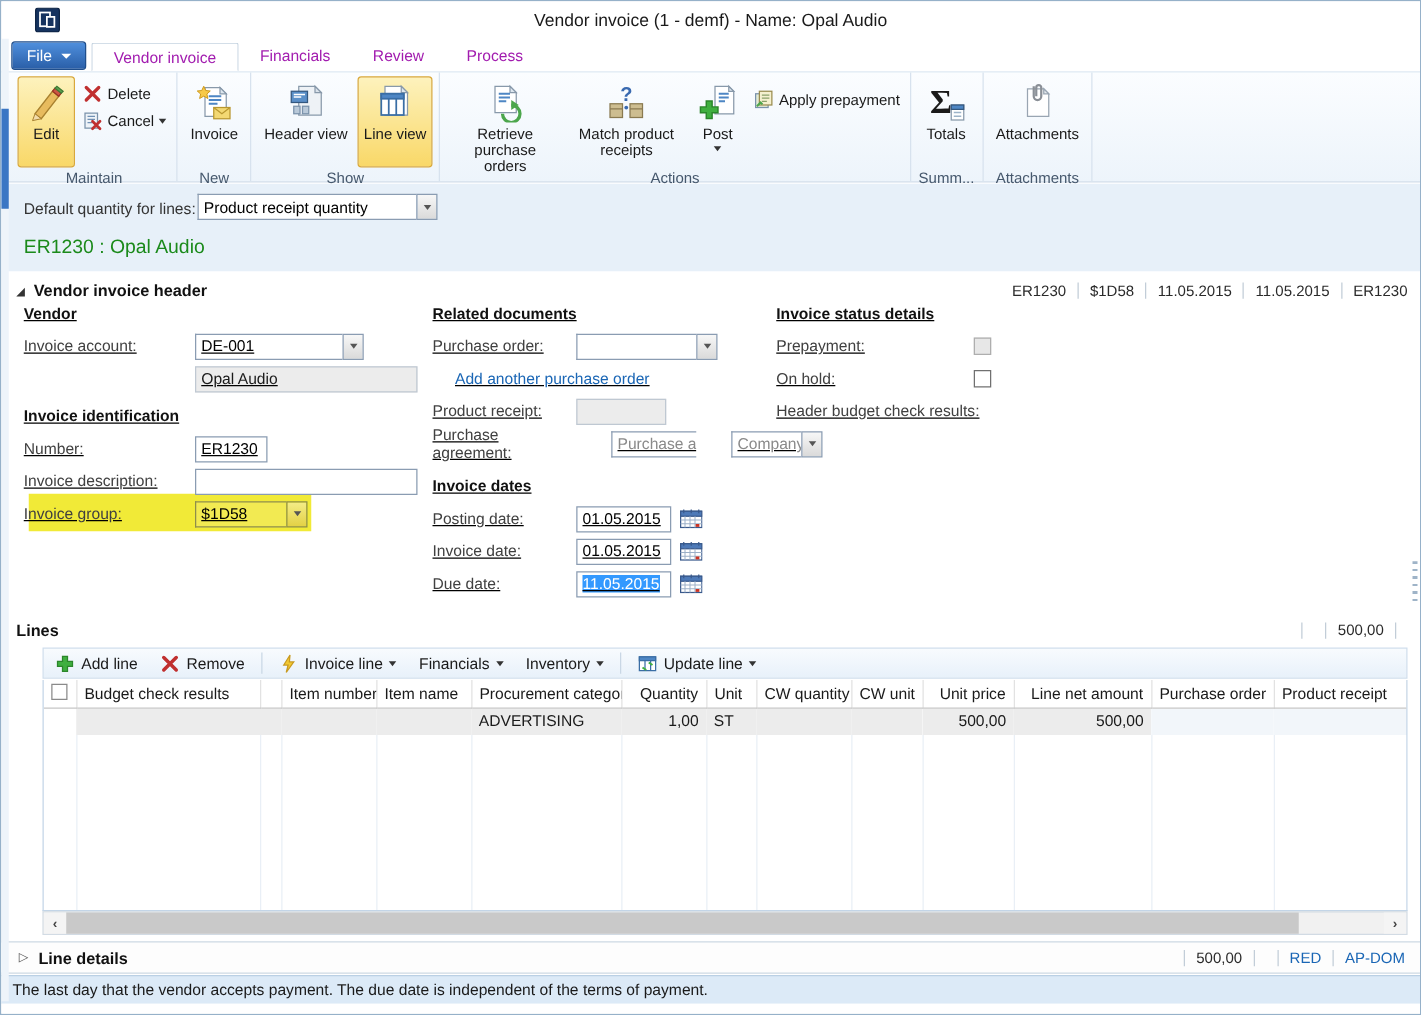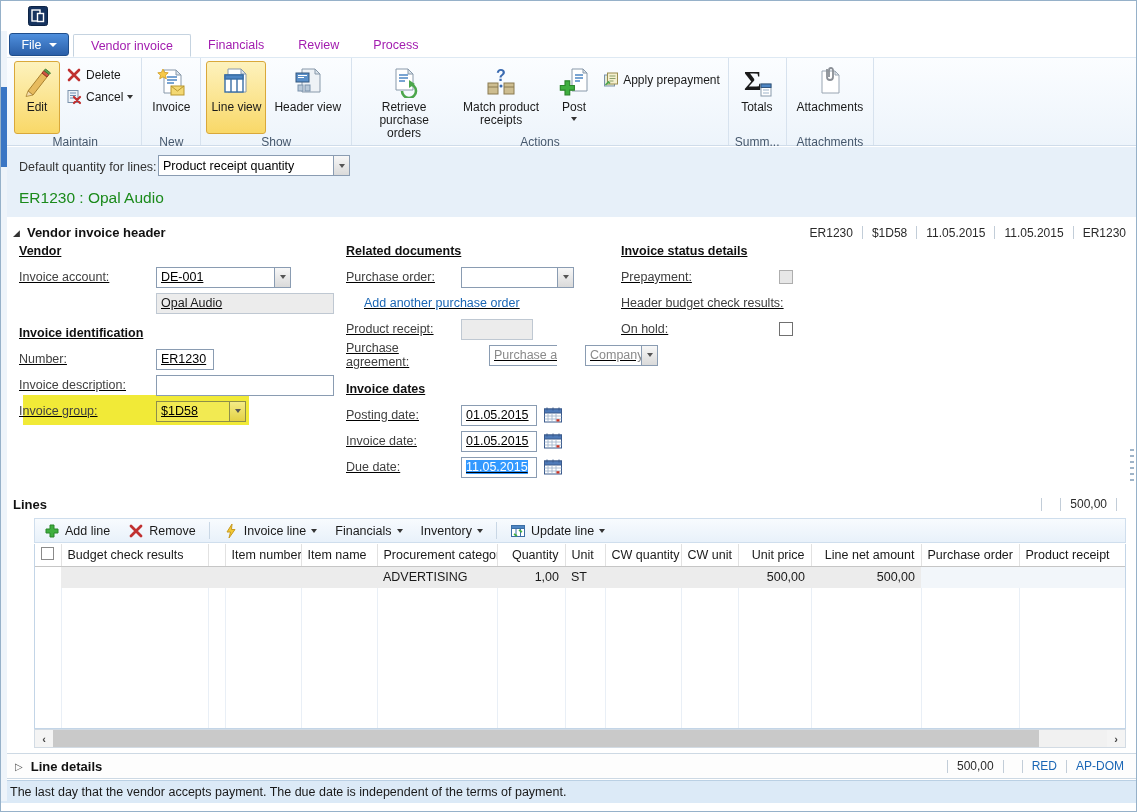--- a/index.html
+++ b/index.html
@@ -131,20 +131,21 @@
 <body>
 
 <div id="app">
 
   <div class="titlebar">
     <svg class="app-icon" viewBox="0 0 20 20">
       <rect x="0.5" y="0.5" width="19" height="19" rx="2" fill="#16335f" stroke="#0e2445"></rect>
       <rect x="4" y="4" width="8" height="11" fill="none" stroke="#fff" stroke-width="1.4"></rect>
       <rect x="9.5" y="7.5" width="6" height="8" fill="#16335f" stroke="#fff" stroke-width="1.4"></rect>
     </svg>
+    <div class="title-text">Vendor invoice (1 - demf) - Name: Opal Audio</div>
   </div>
 
   <div class="tabstrip">
     <div class="file-btn">
       <span>File</span>
       <span class="caret-w"></span>
     </div>
     <div class="tabs">
       <div class="tab active">Vendor invoice</div>
       <div class="tab">Financials</div>
@@ -199,40 +200,40 @@
             <path d="M16 20 l6.5 5 6.5-5" fill="none" stroke="#b9972f"></path>
           </svg>
           <span>Invoice</span>
         </div>
       </div>
       <div class="grp-label">New</div>
     </div>
 
     <div class="grp">
       <div class="grp-buttons">
-        <div class="rb-big hl">
-          <svg class="ic32" viewBox="0 0 32 32">
-            <path d="M8 3 h13 l5 5 v18 h-18 z" fill="#fff" stroke="#8899aa"></path>
-            <path d="M21 3 l5 5 h-5 z" fill="#dde6ee" stroke="#8899aa"></path>
-            <rect x="5" y="9" width="18" height="17" fill="#fff" stroke="#3a6ea5" stroke-width="1.4"></rect>
-            <rect x="5" y="9" width="18" height="4" fill="#4e86c4" stroke="#3a6ea5" stroke-width="1.4"></rect>
-            <path d="M11 13 v13 M17 13 v13" stroke="#3a6ea5" stroke-width="1.4"></path>
-          </svg>
-          <span>Line view</span>
-        </div>
         <div class="rb-big">
           <svg class="ic32" viewBox="0 0 32 32">
             <path d="M10 3 h13 l5 5 v18 h-18 z" fill="#eef2f6" stroke="#8899aa"></path>
             <path d="M23 3 l5 5 h-5 z" fill="#d9e2ea" stroke="#8899aa"></path>
             <rect x="4" y="7" width="13" height="9" fill="#5a8fc8" stroke="#33577f"></rect>
             <path d="M6 9.5 h9 M6 11.5 h6" stroke="#fff" stroke-width="1.2"></path>
             <rect x="6" y="19" width="5" height="6" fill="#b9c9d9" stroke="#7a92ab"></rect>
             <rect x="13" y="19" width="5" height="6" fill="#b9c9d9" stroke="#7a92ab"></rect>
           </svg>
           <span>Header view</span>
+        </div>
+        <div class="rb-big hl">
+          <svg class="ic32" viewBox="0 0 32 32">
+            <path d="M8 3 h13 l5 5 v18 h-18 z" fill="#fff" stroke="#8899aa"></path>
+            <path d="M21 3 l5 5 h-5 z" fill="#dde6ee" stroke="#8899aa"></path>
+            <rect x="5" y="9" width="18" height="17" fill="#fff" stroke="#3a6ea5" stroke-width="1.4"></rect>
+            <rect x="5" y="9" width="18" height="4" fill="#4e86c4" stroke="#3a6ea5" stroke-width="1.4"></rect>
+            <path d="M11 13 v13 M17 13 v13" stroke="#3a6ea5" stroke-width="1.4"></path>
+          </svg>
+          <span>Line view</span>
         </div>
       </div>
       <div class="grp-label">Show</div>
     </div>
 
     <div class="grp">
       <div class="grp-buttons">
         <div class="rb-big">
           <svg class="ic32" viewBox="0 0 32 32">
             <path d="M8 3 h12 l5 5 v16 h-17 z" fill="#fff" stroke="#8899aa"></path>
@@ -437,25 +438,25 @@
     </div>
   </div>
 
   <div class="fcol fcol3">
     <div class="ftitle">Invoice status details</div>
     <div class="frow">
       <span class="flabel">Prepayment:</span>
       <span class="cb dis"></span>
     </div>
     <div class="frow">
-      <span class="flabel" style="width:auto">Header budget check results:</span>
-    </div>
-    <div class="frow">
       <span class="flabel">On hold:</span>
       <span class="cb"></span>
+    </div>
+    <div class="frow">
+      <span class="flabel" style="width:auto">Header budget check results:</span>
     </div>
   </div>
 
   <div class="lines-hdr">
     <span class="sec-title">Lines</span>
     <span class="lines-right">
       <span class="vsep"></span>
         <span class="vsep"></span>
       <span>500,00</span>
       <span class="vsep"></span>

